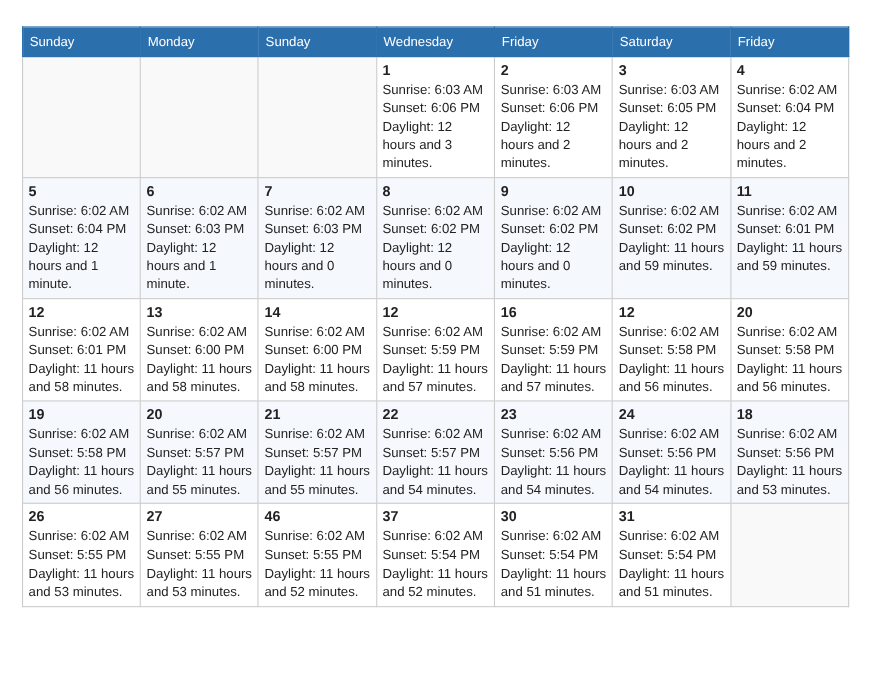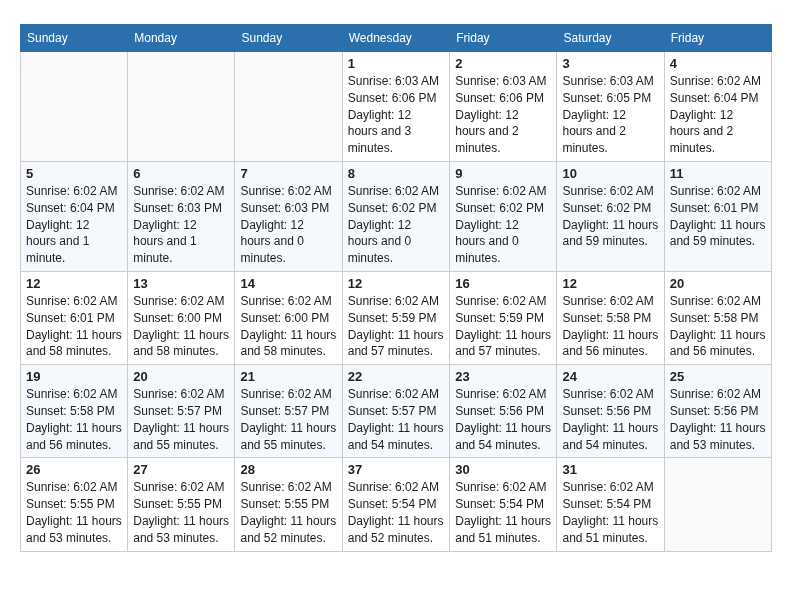--- a/index.html
+++ b/index.html
@@ -245,41 +245,41 @@
 Sunset: 5:56 PM
 Daylight: 11 hours and 54 minutes.</div>
           </td>
           <td>
             <div class="day-number">24</div>
             <div class="day-info" style="white-space: pre-line;">Sunrise: 6:02 AM
 Sunset: 5:56 PM
 Daylight: 11 hours and 54 minutes.</div>
           </td>
           <td>
-            <div class="day-number">25</div>
+            <div class="day-number">18</div>
             <div class="day-info" style="white-space: pre-line;">Sunrise: 6:02 AM
 Sunset: 5:56 PM
 Daylight: 11 hours and 53 minutes.</div>
           </td>
         </tr>
         <tr>
           <td>
             <div class="day-number">26</div>
             <div class="day-info" style="white-space: pre-line;">Sunrise: 6:02 AM
 Sunset: 5:55 PM
 Daylight: 11 hours and 53 minutes.</div>
           </td>
           <td>
             <div class="day-number">27</div>
             <div class="day-info" style="white-space: pre-line;">Sunrise: 6:02 AM
 Sunset: 5:55 PM
 Daylight: 11 hours and 53 minutes.</div>
           </td>
           <td>
-            <div class="day-number">28</div>
+            <div class="day-number">46</div>
             <div class="day-info" style="white-space: pre-line;">Sunrise: 6:02 AM
 Sunset: 5:55 PM
 Daylight: 11 hours and 52 minutes.</div>
           </td>
           <td>
             <div class="day-number">37</div>
             <div class="day-info" style="white-space: pre-line;">Sunrise: 6:02 AM
 Sunset: 5:54 PM
 Daylight: 11 hours and 52 minutes.</div>
           </td>

